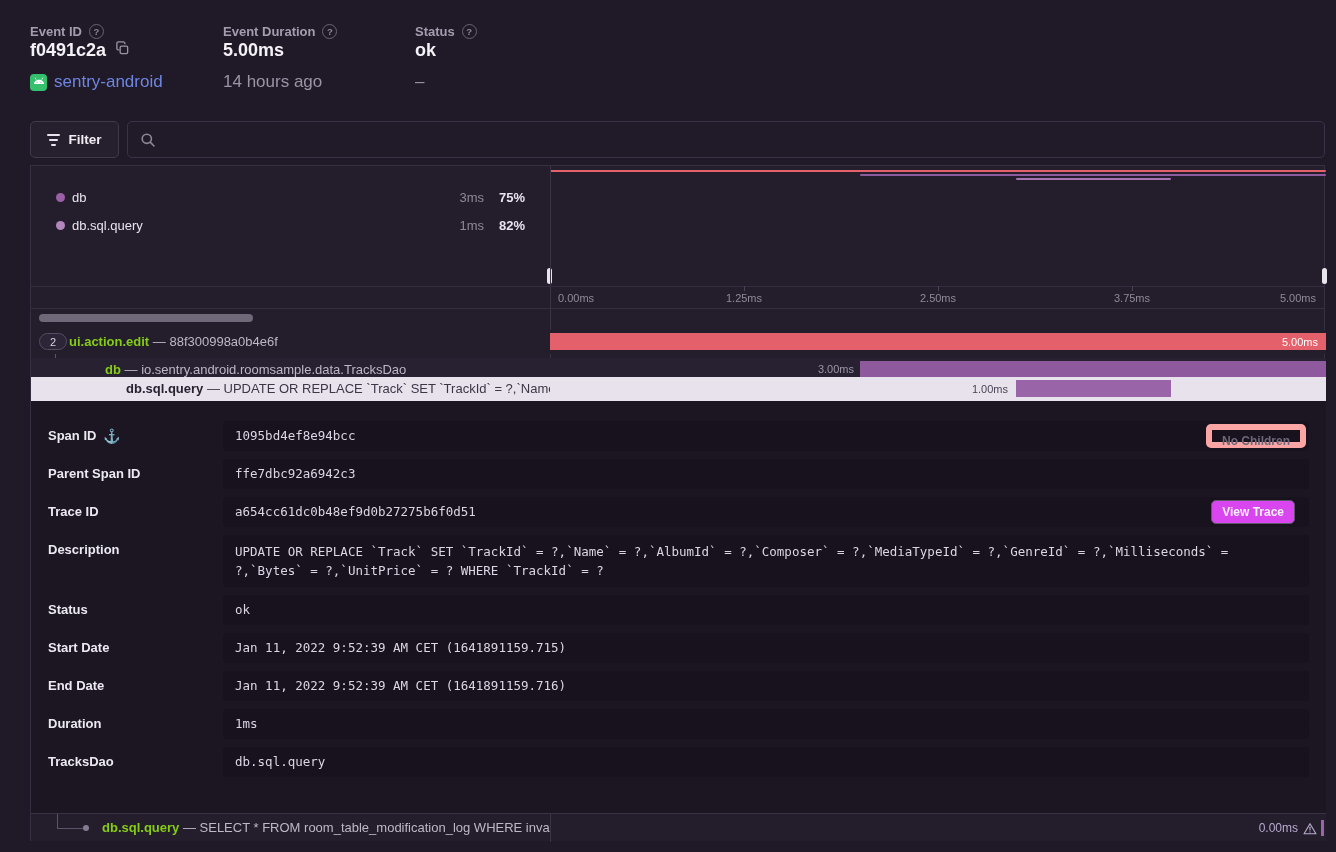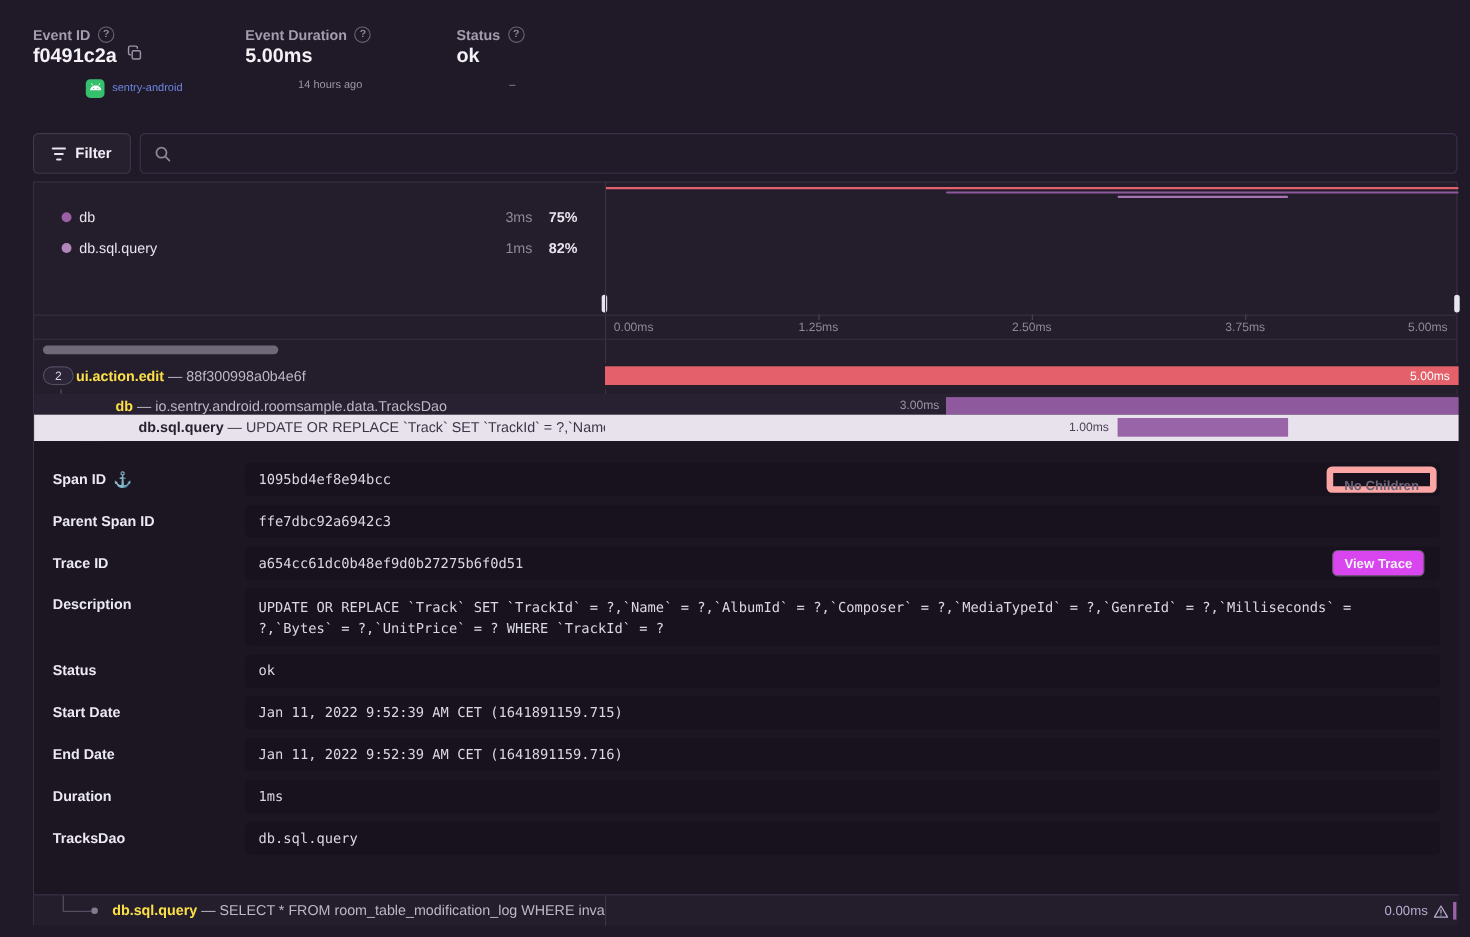--- a/index.html
+++ b/index.html
@@ -6,21 +6,21 @@
   html,body { width:1336px; height:852px; overflow:hidden; }
   body { background:#201a28; font-family:"Liberation Sans",sans-serif; color:#f2eef6; position:relative; }
   .mono { font-family:"DejaVu Sans Mono",monospace; }
 
   
   .hdr-col { position:absolute; top:24px; }
   .hdr-lbl { display:flex; align-items:center; gap:7px; font-size:13px; font-weight:700; color:#a49daf; }
   .q-icon { width:15px; height:15px; border:1.5px solid #696273; border-radius:50%; font-size:9.5px; font-weight:700;
             color:#8d8698; display:flex; align-items:center; justify-content:center; }
   .hdr-val { margin-top:1px; font-size:18px; font-weight:700; color:#f4f1f7; display:flex; align-items:center; gap:9px; }
-  .hdr-sub { margin-top:11px; font-size:10px; color:#9b94a6; display:flex; align-items:center; gap:7px;margin-left:48px; }
+  .hdr-sub { margin-top:11px; font-size:17px; color:#9b94a6; display:flex; align-items:center; gap:7px; }
   .proj-link { color:#6d86e0; text-decoration:none; }
   .android-badge { width:17px; height:17px; border-radius:4px; background:#35c06e; display:flex; align-items:center; justify-content:center; }
   .copy-icon svg, .anchor-icon { cursor:pointer; }
 
   
   .filter-btn { position:absolute; left:30px; top:121px; width:89px; height:37px; border:1px solid #3f394c; border-radius:5px;
                 background:#251f2e; display:flex; align-items:center; justify-content:center; gap:8px;
                 font-size:13.5px; font-weight:700; color:#f2eef6; cursor:pointer; }
   .filter-icon { display:flex; flex-direction:column; gap:3px; align-items:center; }
   .filter-icon i { display:block; height:2px; background:#e8e4ee; border-radius:1px; }
@@ -58,21 +58,21 @@
   
   .span-rows { position:absolute; left:0; top:164px; width:1295px; height:71px; }
   .span-row { position:absolute; left:0; width:100%; cursor:pointer; }
   .row-1 { top:0; height:24px; background:#241e2c; }
   .row-2 { top:28px; height:23px; background:#282132; }
   .row-3 { top:47px; height:24px; background:#e7e2ec; }
   .span-txt { position:absolute; top:0; white-space:nowrap; overflow:hidden; font-size:13px; }
   .row-1 .span-txt { left:38px; width:481px; line-height:24px; }
   .row-2 .span-txt { left:74px; width:445px; line-height:23px; }
   .row-3 .span-txt { left:95px; width:424px; line-height:24px; }
-  .span-op { font-weight:700; color:#fde047; }
+  .span-op { font-weight:700; color:#84cc16; }
   .span-sep, .span-desc { color:#bdb7c6; }
   .row-3 .span-op { color:#272130; }
   .row-3 .span-sep, .row-3 .span-desc { color:#3c3647; }
   .tree-badge { position:absolute; min-width:28px; height:17px; border:1px solid #544d63; border-radius:9px; background:#2b2537;
                 display:flex; align-items:center; justify-content:center; gap:2px; font-size:11px; color:#d9d4e2; cursor:pointer; }
   .badge-r1 { left:8px; top:3px; }
   .badge-r2 { left:36px; top:27px; }
   .tline { position:absolute; background:#5b5468; }
   .tdot { position:absolute; width:6px; height:6px; border-radius:50%; background:#837c90; }
   .span-bar { position:absolute; top:3px; height:17px; }

